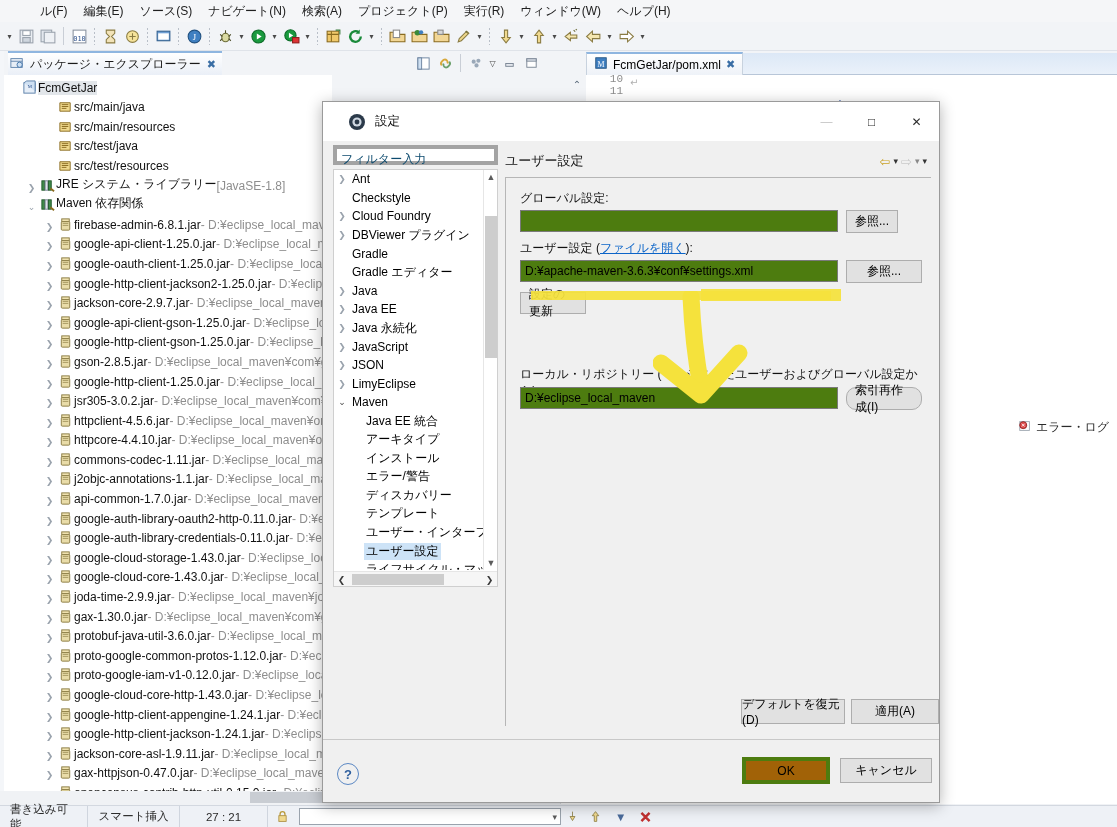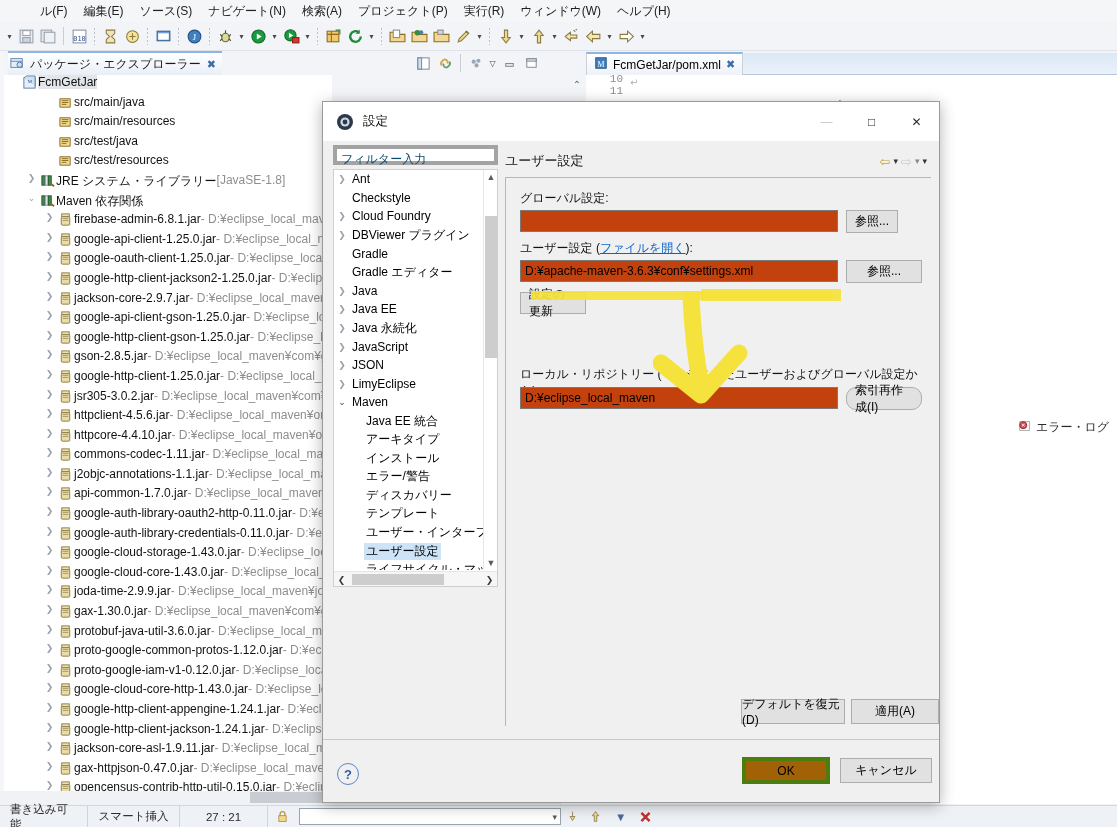--- a/index.html
+++ b/index.html
@@ -35,21 +35,21 @@
   
   .peView { position:absolute; left:4px; top:51px; width:332px; bottom:36px; background:#fff; }
   .peTabRow { height:24px; background:#f2f4f7; display:flex; align-items:center; padding-left:4px; }
   .peTab {
     display:flex; align-items:center; gap:6px; height:24px; padding:0 6px 0 2px;
     background:linear-gradient(#ffffff,#eaeff7); border-top:2px solid #8fb6e0;
     font-size:12px; color:#1b1b1b;
   }
   .peTab .x { color:#3a6ea5; font-size:11px; }
   .peBody { position:absolute; left:0; right:0; top:24px; bottom:0; overflow:hidden; background:#fff; }
-  .row { height:19.6px; display:flex; align-items:flex-start; white-space:nowrap; font-size:12px; padding-left:2px;}
+  .row { height:19.6px; display:flex; align-items:flex-end; white-space:nowrap; font-size:12px; padding-left:2px;}
   .row .arrow { width:15px; text-align:center; color:#9aa3ad; font-size:9px; flex:none;}
   .row .ico { width:17px; flex:none; display:flex; align-items:center; justify-content:center;}
   .row .lbl { color:#111; }
   .row .sub { color:#8e8e8e; }
   .row.selected .lbl { background:#e2e6ea; }
   .ind1 { padding-left:2px; } .ind2 { padding-left:20px; } .ind3 { padding-left:38px; }
 
   
   .editorArea { position:absolute; left:332px; right:0; top:51px; bottom:36px; background:#f2f4f7; }
   .edToolRow { height:24px; display:flex; align-items:center; background:#f2f4f7; }
@@ -78,21 +78,21 @@
   .stCell.nb { border-right:none; }
   .stInput { width:262px; height:17px; border:1px solid #9aa3ad; background:#fff; display:flex;
      align-items:center; justify-content:flex-end; padding-right:3px; color:#5a5a5a; font-size:9px;}
   .bottomScroll { position:absolute; left:0; bottom:22px; height:14px; width:1117px; background:#f0f2f5; }
 
   
   .dialog {
     position:absolute; left:322px; top:101px; width:618px; height:702px;
     background:#f0f0f0; border:1px solid #9a9a9a; box-shadow:0 3px 14px rgba(0,0,0,.30);
   }
-  .dlgTitle { height:39px; background:#fff; display:flex; align-items:center; padding-left:12px; }
+  .dlgTitle { height:39px; background:#fff; display:flex; align-items:center; padding-left:24px; }
   .dlgTitle .tIco { width:20px; height:20px; margin-right:8px; }
   .dlgTitle .tTxt { font-size:12.5px; color:#111; }
   .winbtns { margin-left:auto; display:flex; }
   .winbtn { width:45px; height:30px; display:flex; align-items:center; justify-content:center; color:#2b2b2b;}
   .winbtn.dis { color:#c6c6c6; }
 
   .dlgBody { position:absolute; left:0; right:0; top:39px; bottom:0; }
 
   .filterInput {
     position:absolute; left:10px; top:4px; width:165px; height:20px;
@@ -118,21 +118,21 @@
   .tharrow { position:absolute; top:0; height:15px; width:15px; display:flex; align-items:center; justify-content:center; color:#3b3b3b; font-size:9px;}
 
   .rightPane { position:absolute; left:182px; top:4px; right:8px; bottom:76px; }
   .rpHeader { height:32px; display:flex; align-items:center; }
   .rpHeader .rpTitle { font-size:13px; color:#111; }
   .rpNav { margin-left:auto; display:flex; align-items:center; gap:3px; padding-right:4px;}
   .rpNav .na { font-size:9px; color:#333; }
   .rpContent { position:absolute; left:0; right:0; top:32px; bottom:0; background:#f0f0f0;
       border-top:1px solid #b6b6b6; border-left:1px solid #b6b6b6; }
   .fieldLabel { font-size:12px; color:#111; }
-  .txtbox { height:22px; border:1px solid #7a7a7a; background:#c2410c; font-size:12px; padding:2px 4px;
+  .txtbox { height:22px; border:1px solid #7a7a7a; background:#4d7c0f; font-size:12px; padding:2px 4px;
       display:flex; align-items:center; }
   .btn { height:23px; min-width:52px; border:1px solid #adadad; background:#e1e1e1;
       font-size:12px; display:flex; align-items:center; justify-content:center; padding:0 8px;}
   .btn.sm { height:22px; }
   .link { color:#0b64c8; text-decoration:underline; }
 
   .dlgFooterSep { position:absolute; left:0; right:0; bottom:62px; height:1px; background:#c8c8c8; }
   .dlgFooter2 { position:absolute; left:0; right:0; bottom:0; height:62px; }
   .helpCircle { position:absolute; left:14px; bottom:17px; width:22px; height:22px; border-radius:50%;
       border:1.5px solid #5b88c4; color:#2f5f9e; display:flex; align-items:center; justify-content:center;

